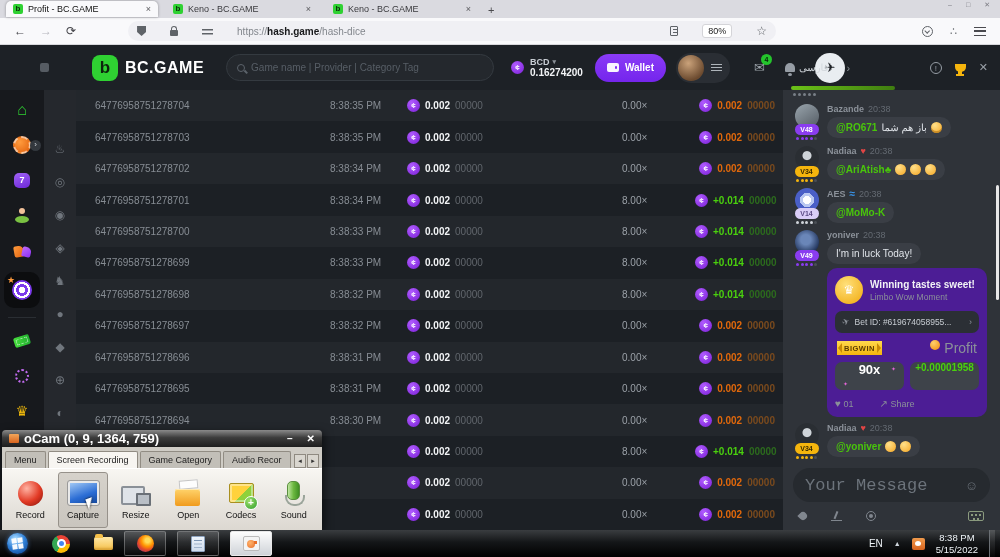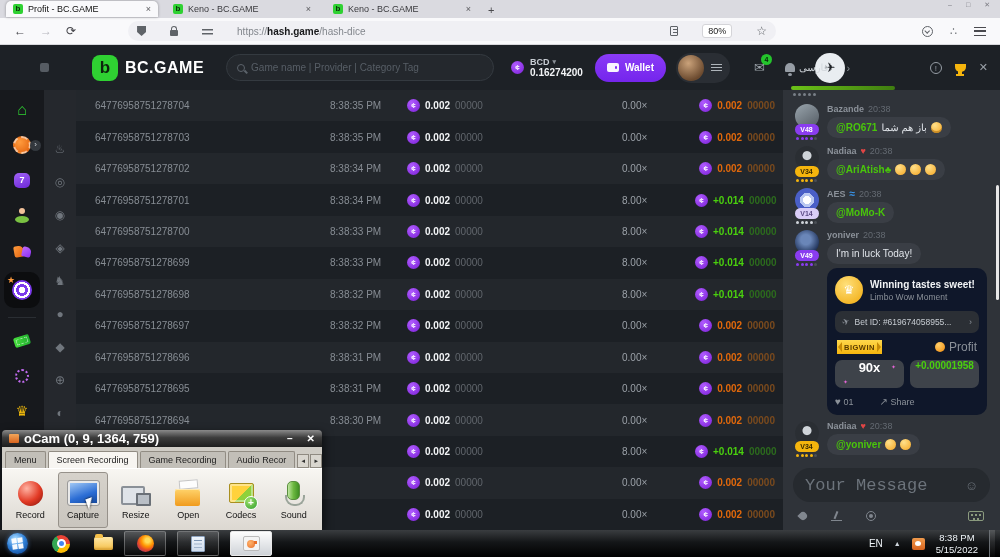--- a/index.html
+++ b/index.html
@@ -153,34 +153,34 @@
   .dot.dimd{background:#4a4f55;}
   .mbody{flex:1;min-width:0;}
   .mhead{font-size:9px;color:#8b9199;font-weight:bold;display:flex;align-items:center;gap:4px;}
   .mtime{color:#646a72;font-weight:normal;}
   .suf-heart{color:#e04545;font-size:9px;}
   .suf-wave{color:#3aa0ff;font-size:10px;font-weight:bold;}
   .bubble{display:inline-flex;align-items:center;gap:4px;background:#3a3e45;border-radius:11px;padding:5px 9px;margin-top:3px;font-size:10px;color:#dfe3e8;max-width:100%;}
   .mention{color:#49c50b;font-weight:bold;white-space:nowrap;}
   .emj{width:11px;height:11px;border-radius:50%;background:radial-gradient(circle at 35% 30%,#ffe08a,#f5a623);flex:0 0 auto;}
   .emj.joy{background:radial-gradient(circle at 35% 30%,#ffe08a,#f5a623);box-shadow:inset 0 -2px 0 rgba(150,90,0,.45);}
-  .win-card{width:160px;background:#0f172a;border-radius:10px;padding:8px;margin-top:4px;}
+  .win-card{width:160px;background:#4c1d95;border-radius:10px;padding:8px;margin-top:4px;}
   .wc-head{display:flex;gap:7px;align-items:center;}
   .medal{width:28px;height:28px;border-radius:50%;background:radial-gradient(circle at 40% 32%,#ffe07a,#f0a80b);color:#fff;font-size:12px;text-align:center;line-height:28px;flex:0 0 auto;}
   .medal::before{content:"\265B";}
   .wc-title{font-size:10px;font-weight:bold;color:#f2f4f6;line-height:1.2;}
   .wc-sub{font-size:8.5px;color:#8b9199;margin-top:1px;}
   .wc-bet{margin-top:7px;background:#2b2f35;border-radius:7px;height:22px;display:flex;align-items:center;gap:5px;padding:0 7px;font-size:8.5px;color:#c6cbd1;}
   .rocket{display:inline-block;color:#8b9199;font-size:9px;transform:rotate(-20deg);}
   .wc-bet .chev2{margin-left:auto;color:#8b9199;font-size:9px;}
   .wc-mid{display:flex;justify-content:space-between;align-items:center;margin-top:7px;padding:0 2px;}
   .ribbon{position:relative;background:linear-gradient(#ffd84d,#f5b50d);color:#5a3c00;font-size:7.5px;font-weight:bold;padding:2.5px 7px;letter-spacing:.5px;}
   .ribbon::before{content:"";position:absolute;left:-4px;top:2px;border:5px solid transparent;border-right:4px solid #c78a06;}
   .ribbon::after{content:"";position:absolute;right:-4px;top:2px;border:5px solid transparent;border-left:4px solid #c78a06;}
-  .profit-lab{display:flex;align-items:center;gap:4px;font-size:12px;color:#8b9199;}
+  .profit-lab{display:flex;gap:4px;font-size:14px;color:#8b9199;}
   .ocoin{width:10px;height:10px;border-radius:50%;background:radial-gradient(circle at 35% 30%,#ffcf6b,#f08a0b);}
   .wc-stats{display:flex;gap:6px;margin-top:6px;}
   .stat{flex:1;background:#3e434a;border-radius:7px;height:28px;display:flex;align-items:flex-start;justify-content:center;position:relative;}
   .mult{color:#fff;font-weight:bold;font-size:13px;}
   .stat .spark{position:absolute;font-size:6px;color:#e566d8;}
   .sp1{top:3px;right:8px;} .sp2{bottom:3px;left:8px;color:#b98cff;}
   .pval{color:#4ad00e;font-weight:bold;font-size:10px;}
   .wc-foot{display:flex;gap:26px;margin-top:8px;font-size:9px;color:#8b9199;align-items:center;}
   .wc-foot .heart{font-size:10px;}
   .wc-foot .sharrow{font-size:10px;}
@@ -780,21 +780,21 @@
   <div class="ocam">
     <div class="oc-title">
       <span class="oc-ico"></span>
       <span class="oc-title-text">oCam (0, 9, 1364, 759)</span>
       <span class="oc-min">–</span>
       <span class="oc-close">✕</span>
     </div>
     <div class="oc-tabs" id="ocTabs">
         <div class="oc-tab">Menu</div>
         <div class="oc-tab active">Screen Recording</div>
-        <div class="oc-tab">Game Recording</div>
+        <div class="oc-tab">Game Category</div>
         <div class="oc-tab">Audio Recor</div>
         <div class="oc-arrs">
           <span class="oc-arr">◂</span>
           <span class="oc-arr">▸</span>
         </div>
       </div>
     <div class="oc-body" id="ocBody">
         <div class="oc-btn">
           <div class="oc-ic ic-record"></div>
           <div class="oc-lab">Record</div>

